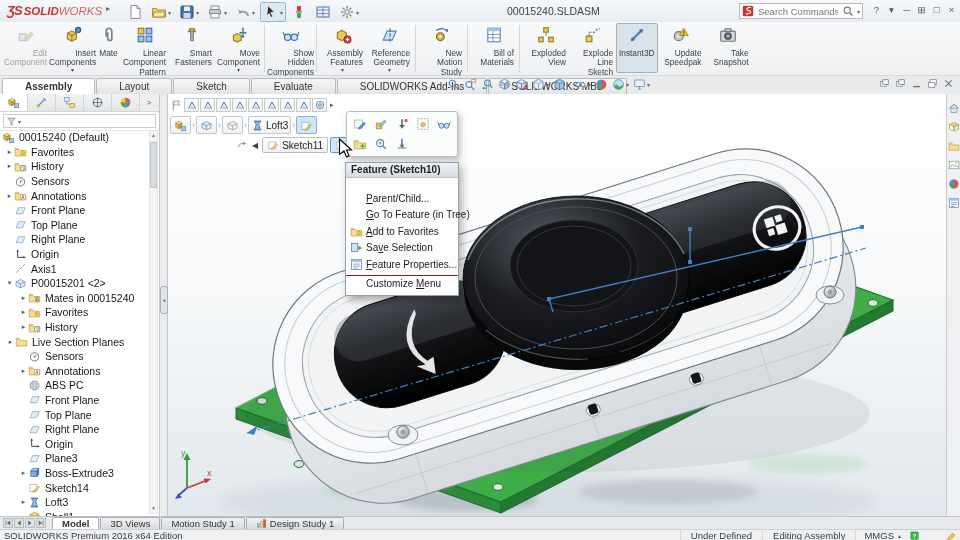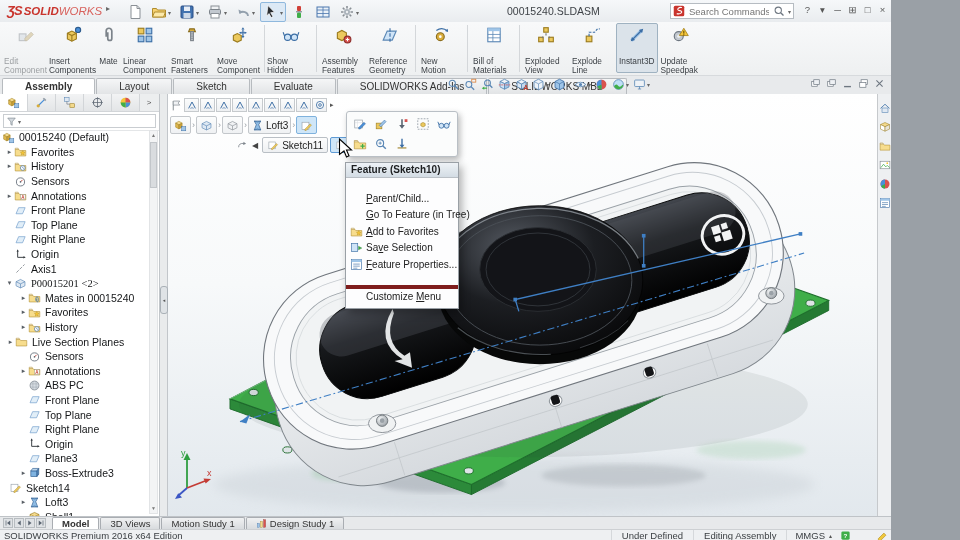--- a/index.html
+++ b/index.html
@@ -1,16 +1,16 @@
 <!DOCTYPE html>
 <html><head>
 <meta charset="utf-8">
 <style>
   html,body{margin:0;padding:0;background:#9aa0a6}
-  #app{position:relative;width:891px;height:540px;overflow:hidden;background:#f0f1f3;
+  #app{position:relative;width:960px;height:540px;overflow:hidden;background:#f0f1f3;
        font-family:"Liberation Sans",sans-serif;-webkit-font-smoothing:antialiased;cursor:default}
   .ico16,.ico14,.ico13,.ico12,.ico11,.ico10{display:inline-block;line-height:0}
   .ico16{width:16px;height:16px}.ico14{width:14px;height:14px}.ico13{width:13px;height:13px}
   .ico12{width:12px;height:12px}.ico11{width:11px;height:11px}.ico10{width:10px;height:10px}
   svg{display:block}
 
   
   .titlebar{position:absolute;top:0;left:0;right:0;height:22px;background:linear-gradient(#f6f8fa,#e9ecef);border-bottom:1px solid #ccd0d4}
   .logo{position:absolute;left:7px;top:3px;display:flex;align-items:baseline;color:#c9342d;font-style:italic}
   .brand-glyph{font-weight:bold;font-size:13px;letter-spacing:-1px;margin-right:2px}
@@ -24,21 +24,21 @@
   .title{position:absolute;left:507px;top:5px;font-size:10.5px;color:#3f4348}
   .searchbox{position:absolute;right:97px;top:3px;width:118px;height:14px;background:#fff;border:1px solid #b6bcc2;display:flex;align-items:center;gap:2px;padding:0 2px}
   .searchbox input{border:0;outline:0;flex:1;font-size:9.5px;color:#555;background:transparent;font-family:inherit;min-width:0}
   .winbtns{position:absolute;right:3px;top:3px;display:flex;gap:4px}
   .wbtn{font-size:9.5px;color:#555;width:11px;text-align:center;line-height:14px}
 
   
   .ribbon{position:absolute;top:22px;left:0;right:0;height:54px;background:linear-gradient(#f8f9fa,#eef0f1);border-bottom:1px solid #d7dadd;display:flex;align-items:flex-start;padding:1px 2px;box-sizing:border-box}
   .rbtn{position:relative;display:flex;flex-direction:column;align-items:center;max-width:47px;min-width:25px;padding:2px 2px 0;height:50px;border:1px solid transparent;border-radius:2px;box-sizing:border-box}
   .rbtn .ricon{width:18px;height:18px;flex:none}
-  .rlabel{font-size:8.3px;line-height:1.12;text-align:left;color:#3a3f44;margin-top:13px}
+  .rlabel{font-size:8.3px;line-height:1.12;text-align:right;color:#3a3f44;margin-top:5px}
   .rcaret{font-size:6px;color:#555;line-height:5px}
   .rbtn.active{background:#dbe3ea;border-color:#9fb2c1}
   .rbtn.disabled{opacity:.48}
   .rsep{width:1px;background:#d4d7da;height:47px;margin:2px 2px;flex:none}
 
   
   .tabrow{position:absolute;top:76px;left:0;right:0;height:18px;background:#e8eaec;border-bottom:1px solid #c9cdd1}
   .ctabs{position:absolute;left:2px;bottom:0;display:flex}
   .ctab{font-size:10px;padding:2px 22px;color:#333;background:linear-gradient(#f5f6f7,#e2e4e6);border:1px solid #b7bbbf;border-bottom:none;border-radius:2px 2px 0 0;margin-right:1px}
   .ctab.active{background:#fff;font-weight:bold}
@@ -84,21 +84,21 @@
   .bback{font-size:8px;color:#444;margin:0 2px}
   .sbtn{height:16px;padding:0 4px;border:1px solid #b9bfc5;background:linear-gradient(#fdfdfd,#eef0f2);display:flex;align-items:center;gap:3px;border-radius:2px;box-sizing:border-box}
   .sbtn.active{background:#cfe6f8;border-color:#5f9bd5}
   .slabel{font-size:10px;color:#222}
   .ctxbar{position:absolute;left:178px;top:17px;width:112px;background:#fbfcfc;border:1px solid #b9bfc5;border-radius:3px;box-shadow:2px 3px 6px rgba(0,0,0,.28);padding:3px 4px;display:flex;flex-direction:column;gap:2px;box-sizing:border-box}
   .ctrow{display:flex;gap:3px}
   .ctbtn{width:18px;height:18px;display:flex;align-items:center;justify-content:center}
   .menu{position:absolute;left:177px;top:68px;width:114px;background:#fdfdfe;border:1px solid #9aa0a6;box-shadow:3px 4px 8px rgba(0,0,0,.3);box-sizing:border-box}
   .mheader{height:14px;line-height:14px;padding:0 5px;font-size:10px;font-weight:bold;color:#1c1e20;background:linear-gradient(#eef2f6,#d3dce4);border-bottom:1px solid #b9bfc5}
   .mitem{display:flex;align-items:center;height:16.5px;padding-right:4px}
-  .mitem.gap{border-top:4px solid #7f1d1d;margin-top:12px}
+  .mitem.gap{border-top:1px solid #7f1d1d;margin-top:2px}
   .micon{width:20px;height:13px;display:flex;align-items:center;justify-content:center;flex:none}
   .micon svg{width:13px;height:13px}
   .mlabel{font-size:10px;color:#222;white-space:nowrap}
   .mlabel u{text-decoration:underline}
   .triad{position:absolute;left:2px;top:352px}
   .cursor{position:absolute;left:170px;top:44px}
 
   .taskpane{position:absolute;right:0;top:0;width:14px;bottom:0;background:#eef0f2;border-left:1px solid #c6c9cc;display:flex;flex-direction:column;align-items:center;padding-top:6px;gap:7px;box-sizing:border-box}
   .tpbtn{width:12px;height:12px}
 
@@ -403,20 +403,31 @@
             <svg viewBox="0 0 16 16" width="100%" height="100%">
               <circle cx="6" cy="9" r="4" fill="#c2c8cf" stroke="#6d7680"></circle>
               <circle cx="6" cy="9" r="1.4" fill="#eef0f2"></circle>
               <path d="M10.5 2l4 6.5h-8z" fill="#f5c53a" stroke="#a07c12" stroke-width=".7"></path>
               <rect x="10" y="4.2" width="1" height="2.6" fill="#6b5200"></rect>
               <rect x="10" y="7.4" width="1" height="1" fill="#6b5200"></rect>
             </svg>
           </span>
           <div class="rlabel">Update Speedpak</div>
         </div>
+        <div class="rbtn">
+          <span class="ricon">
+            <svg viewBox="0 0 16 16" width="100%" height="100%">
+              <rect x="1.5" y="4.5" width="13" height="9" rx="1" fill="#d3d7dc" stroke="#6d7680"></rect>
+              <rect x="5.5" y="2.5" width="5" height="2.5" fill="#d3d7dc" stroke="#6d7680"></rect>
+              <circle cx="8" cy="9" r="2.8" fill="#6b7480" stroke="#3a4148"></circle>
+              <circle cx="8" cy="9" r="1.2" fill="#aeb6bf"></circle>
+            </svg>
+          </span>
+          <div class="rlabel">Take Snapshot</div>
+        </div>
       </div>
   </div>
 
   <div class="tabrow">
     <div class="ctabs">
         <span class="ctab active">Assembly</span>
         <span class="ctab">Layout</span>
         <span class="ctab">Sketch</span>
         <span class="ctab">Evaluate</span>
         <span class="ctab">SOLIDWORKS Add-Ins</span>
@@ -726,21 +737,21 @@
           </div>
           <div class="trow" style="padding-left: 5px;">
             <span class="tarrow"></span>
             <span class="tico">
               <svg viewBox="0 0 16 16" width="100%" height="100%">
                 <path d="M3 13L13 3" stroke="#8a9096" stroke-width="1.1" stroke-dasharray="4 1.6"></path>
               </svg>
             </span>
             <span class="tlabel">Axis1</span>
           </div>
-          <div class="trow" style="padding-left: 5px; font-family: Liberation Serif, serif;">
+          <div class="trow" style="padding-left: 5px;">
             <span class="tarrow">▾</span>
             <span class="tico">
               <svg viewBox="0 0 16 16" width="100%" height="100%">
                 <path d="M2.5 5.8L8 3l5.5 2.8v5L8 13.5l-5.5-2.7z" fill="#dfe9f3" stroke="#5a87b5" stroke-width=".8"></path>
                 <path d="M2.5 5.8L8 8.4l5.5-2.6M8 8.4v5.1" fill="none" stroke="#5a87b5" stroke-width=".8"></path>
               </svg>
             </span>
             <span class="tlabel">P00015201 &lt;2&gt;</span>
           </div>
           <div class="trow" style="padding-left: 19px;">
@@ -870,21 +881,21 @@
             <span class="tarrow">▸</span>
             <span class="tico">
               <svg viewBox="0 0 16 16" width="100%" height="100%">
                 <rect x="3.5" y="6" width="7.5" height="7" fill="#7fb3e0" stroke="#2f5d8f" stroke-width=".8"></rect>
                 <path d="M3.5 6l2.2-3h7.5L11 6z" fill="#b7d4ec" stroke="#2f5d8f" stroke-width=".8"></path>
                 <path d="M11 13l2.2-3V3L11 6z" fill="#5486b5" stroke="#2f5d8f" stroke-width=".8"></path>
               </svg>
             </span>
             <span class="tlabel">Boss-Extrude3</span>
           </div>
-          <div class="trow" style="">
+          <div class="trow" style="padding-left: 19px;">
             <span class="tarrow"></span>
             <span class="tico">
               <svg viewBox="0 0 16 16" width="100%" height="100%">
                 <rect x="2.5" y="4" width="8.5" height="9" fill="#fff" stroke="#98a1aa" stroke-width=".8"></rect>
                 <path d="M6 12.5l6.5-6.5 1.6 1.6-6.5 6.5H6z" fill="#ecc95e" stroke="#9c7c1e" stroke-width=".5"></path>
               </svg>
             </span>
             <span class="tlabel">Sketch14</span>
           </div>
           <div class="trow" style="padding-left: 19px;">

